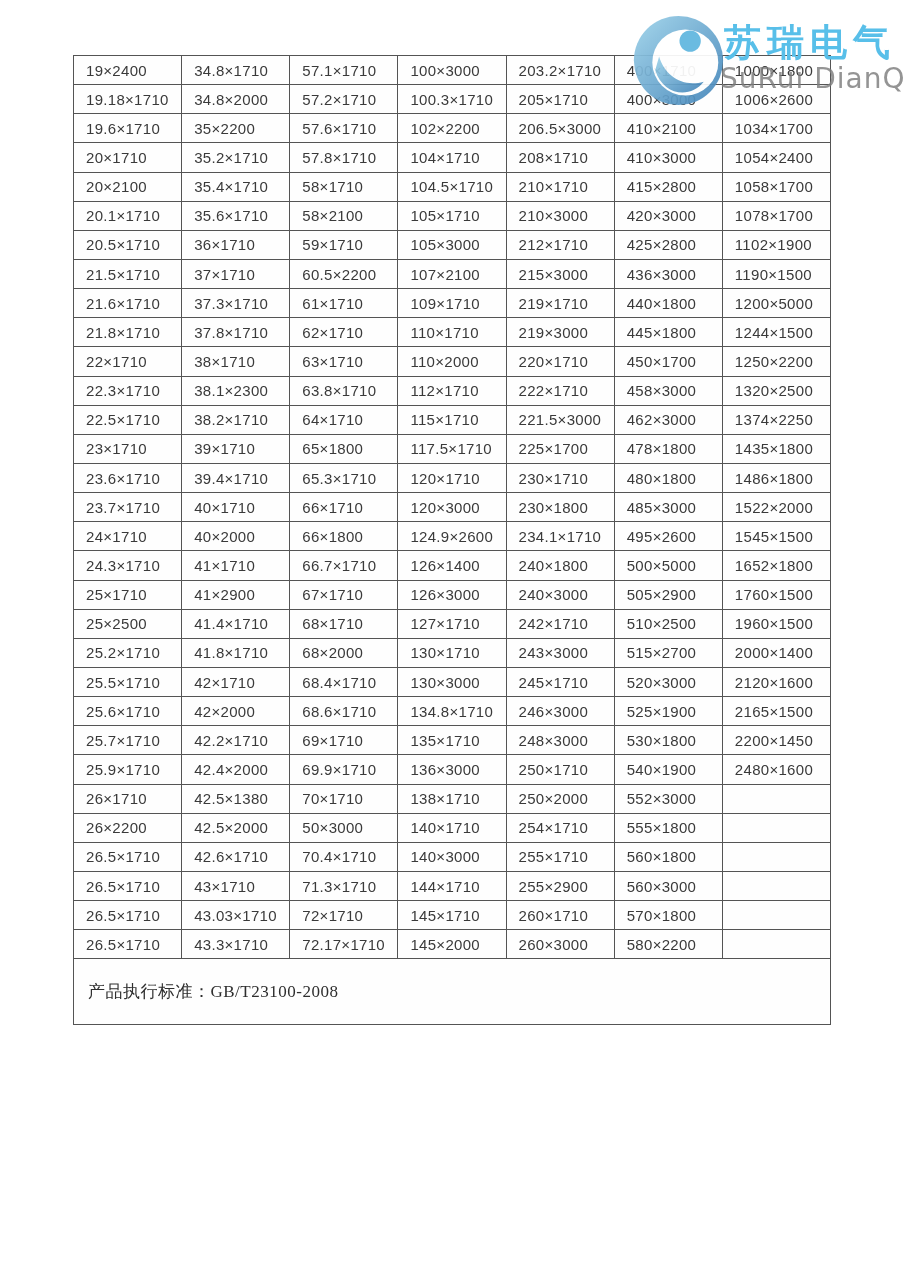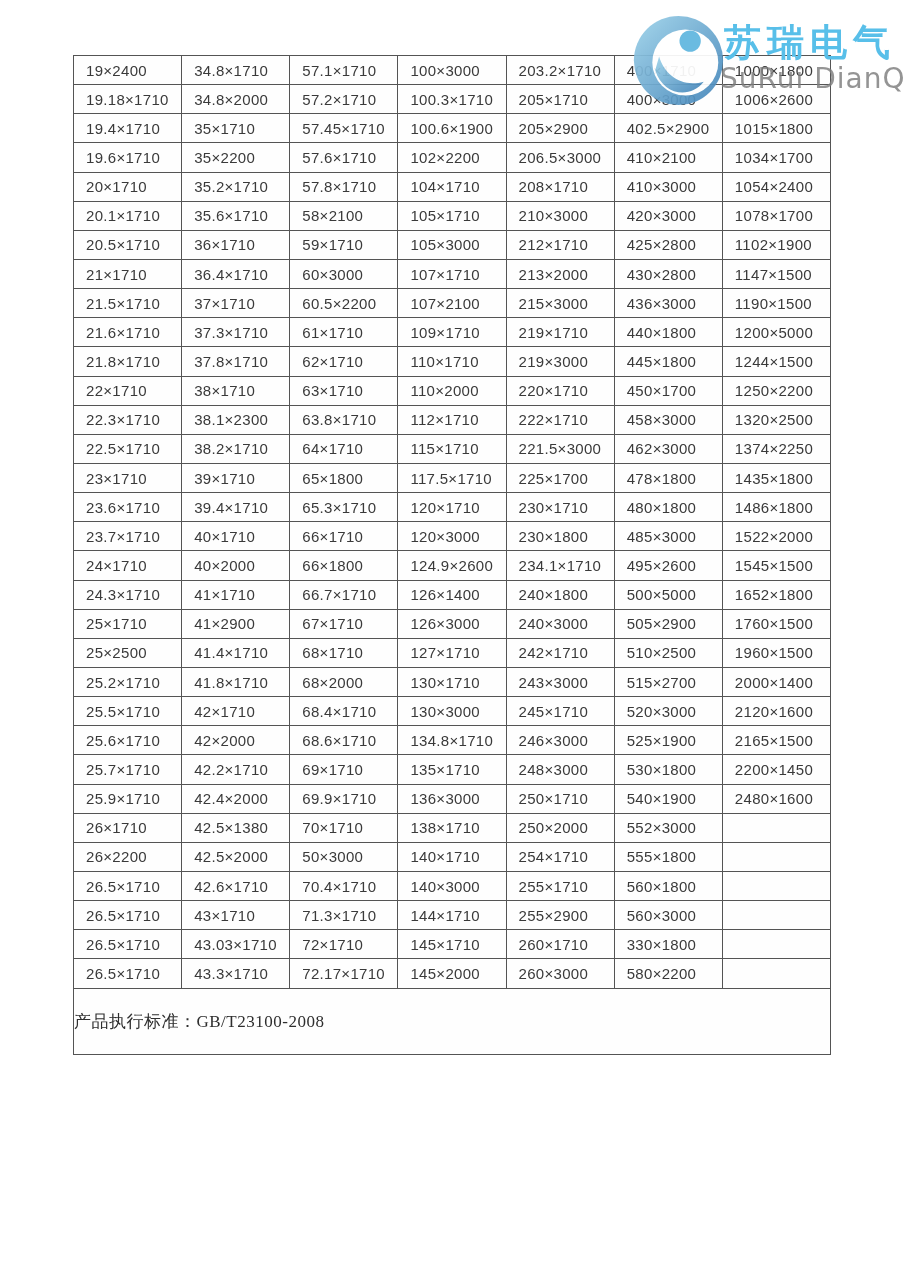--- a/index.html
+++ b/index.html
@@ -33,20 +33,21 @@
     white-space: nowrap;
     overflow: hidden;
     background: #fefefe;
   }
   .footer-box {
     border: 1px solid #545454;
     margin-top: -1px;
     height: 65px;
     display: flex;
     align-items: center;
+    padding-left: 14px;
     box-sizing: content-box;
     background: #fefefe;
   }
   .footer-box span {
     font-family: "Liberation Serif", "DejaVu Serif", serif;
     font-size: 17px;
     color: #2e2e2e;
     letter-spacing: 0.5px;
   }
   .logo {
@@ -108,74 +109,65 @@
           <tr>
             <td>19.18×1710</td>
             <td>34.8×2000</td>
             <td>57.2×1710</td>
             <td>100.3×1710</td>
             <td>205×1710</td>
             <td>400×3000</td>
             <td>1006×2600</td>
           </tr>
           <tr>
-            <td>19.4×1710</td>
-            <td>35×1710</td>
-            <td>57.45×1710</td>
-            <td>100.6×1900</td>
-            <td>205×2900</td>
-            <td>402.5×2900</td>
-            <td>1015×1800</td>
-          </tr>
-          <tr>
             <td>19.6×1710</td>
             <td>35×2200</td>
             <td>57.6×1710</td>
             <td>102×2200</td>
             <td>206.5×3000</td>
             <td>410×2100</td>
             <td>1034×1700</td>
           </tr>
           <tr>
             <td>20×1710</td>
             <td>35.2×1710</td>
             <td>57.8×1710</td>
             <td>104×1710</td>
             <td>208×1710</td>
             <td>410×3000</td>
             <td>1054×2400</td>
           </tr>
           <tr>
+            <td>20×2100</td>
+            <td>35.4×1710</td>
+            <td>58×1710</td>
+            <td>104.5×1710</td>
+            <td>210×1710</td>
+            <td>415×2800</td>
+            <td>1058×1700</td>
+          </tr>
+          <tr>
             <td>20.1×1710</td>
             <td>35.6×1710</td>
             <td>58×2100</td>
             <td>105×1710</td>
             <td>210×3000</td>
             <td>420×3000</td>
             <td>1078×1700</td>
           </tr>
           <tr>
             <td>20.5×1710</td>
             <td>36×1710</td>
             <td>59×1710</td>
             <td>105×3000</td>
             <td>212×1710</td>
             <td>425×2800</td>
             <td>1102×1900</td>
           </tr>
           <tr>
-            <td>21×1710</td>
-            <td>36.4×1710</td>
-            <td>60×3000</td>
-            <td>107×1710</td>
-            <td>213×2000</td>
-            <td>430×2800</td>
-            <td>1147×1500</td>
-          </tr>
-          <tr>
             <td>21.5×1710</td>
             <td>37×1710</td>
             <td>60.5×2200</td>
             <td>107×2100</td>
             <td>215×3000</td>
             <td>436×3000</td>
             <td>1190×1500</td>
           </tr>
           <tr>
             <td>21.6×1710</td>
@@ -365,21 +357,21 @@
             <td>255×2900</td>
             <td>560×3000</td>
             <td></td>
           </tr>
           <tr>
             <td>26.5×1710</td>
             <td>43.03×1710</td>
             <td>72×1710</td>
             <td>145×1710</td>
             <td>260×1710</td>
-            <td>330×1800</td>
+            <td>570×1800</td>
             <td></td>
           </tr>
           <tr>
             <td>26.5×1710</td>
             <td>43.3×1710</td>
             <td>72.17×1710</td>
             <td>145×2000</td>
             <td>260×3000</td>
             <td>580×2200</td>
             <td></td>

